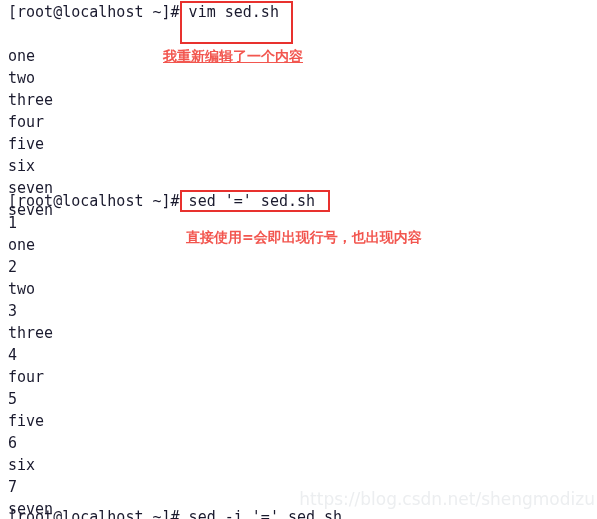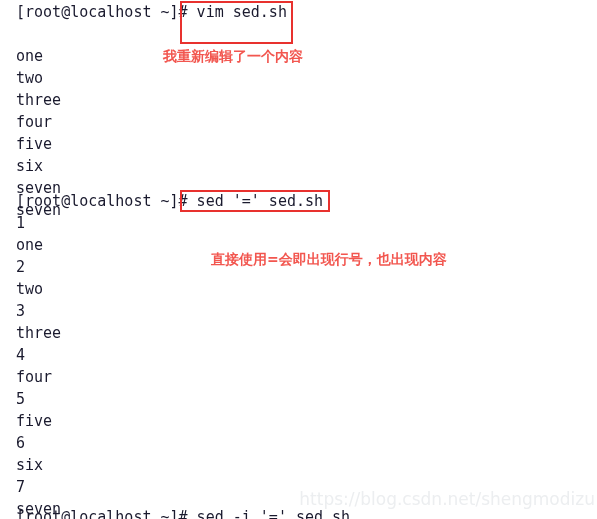--- a/index.html
+++ b/index.html
@@ -17,21 +17,21 @@
   .terminal {
     position: absolute;
     left: 0;
     top: 0;
     width: 597px;
     height: 519px;
     overflow: hidden;
   }
   .line {
     position: absolute;
-    left: 16px;
+    left: 8px;
     height: 22px;
     line-height: 22px;
     font-size: 15px;
     color: #1a1a2e;
     white-space: pre;
     letter-spacing: 0px;
     text-align: right;
   }
   .line .prompt {
     color: #1a1a2e;
@@ -63,25 +63,25 @@
     color: #f2564f;
     font-family: "DejaVu Sans", "Liberation Sans", sans-serif;
     font-size: 14px;
     font-weight: bold;
     line-height: 20px;
     white-space: nowrap;
   }
   #annot-1 {
     left: 163px;
     top: 46px;
+    text-decoration: underline;
   }
   #annot-2 {
     left: 186px;
-    top: 249px;
-    margin-left: 25px;
+    top: 227px;
   }
   .watermark {
     position: absolute;
     right: 2px;
     top: 489px;
     color: #eceef0;
     font-family: "DejaVu Sans", "Liberation Sans", sans-serif;
     font-size: 17px;
     line-height: 20px;
     white-space: nowrap;

